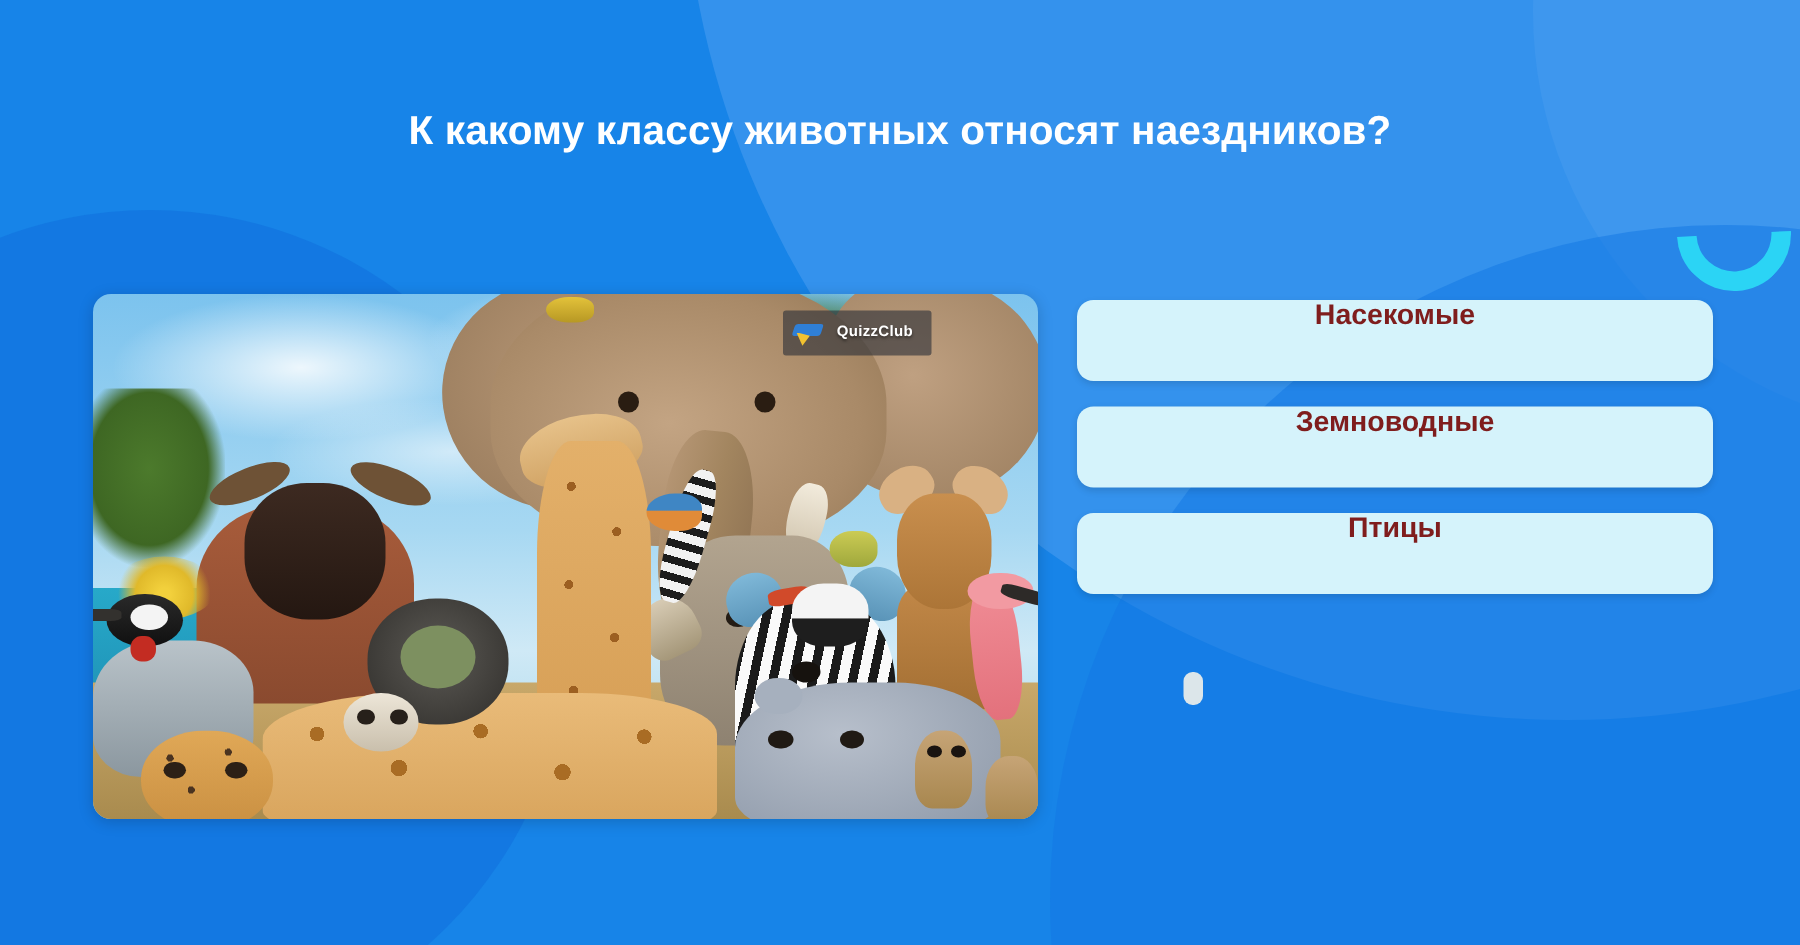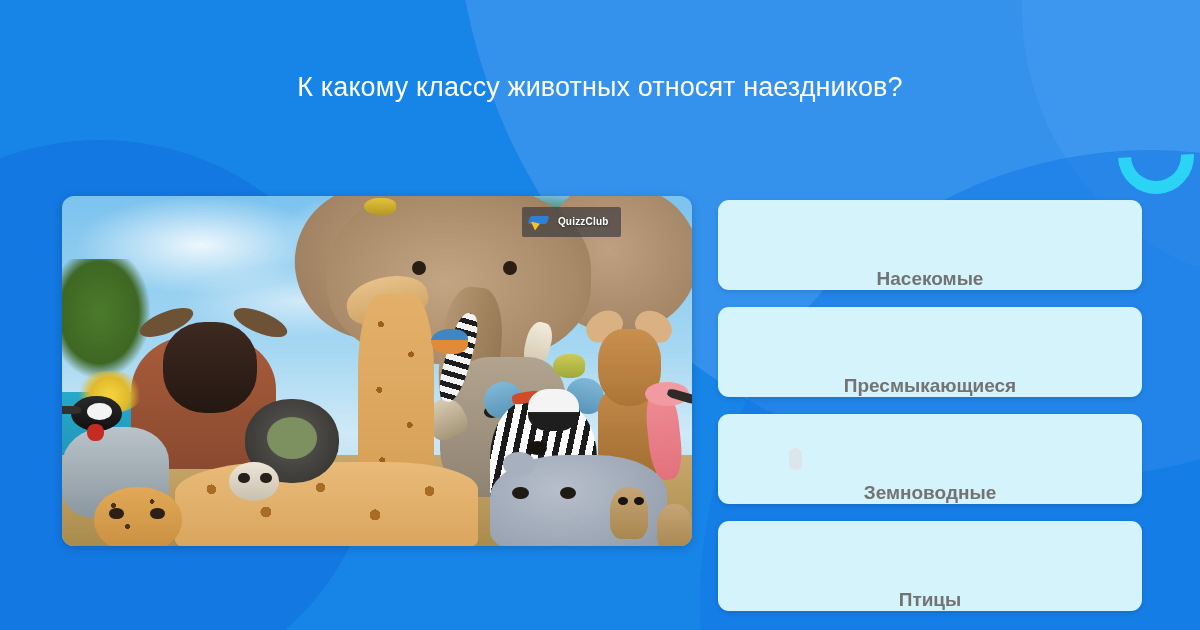--- a/index.html
+++ b/index.html
@@ -56,21 +56,21 @@
   }
 
   
   .title {
     position:absolute;
     left:0; top:72px;
     width:1200px;
     text-align:center;
     color:#FFFFFF;
     font-size:27px;
-    font-weight:normal;
+    font-weight:bold;
     letter-spacing:.1px;
     z-index:5;
   }
 
   
   .picture-card {
     position:absolute;
     left:62px; top:196px;
     width:630px; height:350px;
     border-radius:12px;
@@ -430,27 +430,27 @@
   .options {
     position:absolute;
     left:718px; top:200px;
     width:424px;
     display:flex;
     flex-direction:column;
     gap:17px;
     z-index:7;
   }
   .option {
-    height:90px;
+    height:54px;
     background:#D5F3FB;
     border-radius:11px;
     display:flex;
-    align-items:flex-end;
+    align-items:flex-start;
     justify-content:center;
-    color:#737373;
+    color:#7f1d1d;
     font-size:19px;
     font-weight:bold;
     cursor:pointer;
     box-shadow:0 2px 5px rgba(0,0,0,.13);
   }
 
   .scroll-nub {
     position:absolute;
     left:789px; top:448px;
     width:13px; height:22px;
@@ -565,23 +565,20 @@
     </span>
     <span class="wm-text">QuizzClub</span>
   </div>
 </div>
 
 <div class="options">
   <div class="option">
     <span>Насекомые</span>
   </div>
   <div class="option">
-    <span>Пресмыкающиеся</span>
-  </div>
-  <div class="option">
     <span>Земноводные</span>
   </div>
   <div class="option">
     <span>Птицы</span>
   </div>
 </div>
 
 <div class="scroll-nub"></div>
 
 </body></html>

